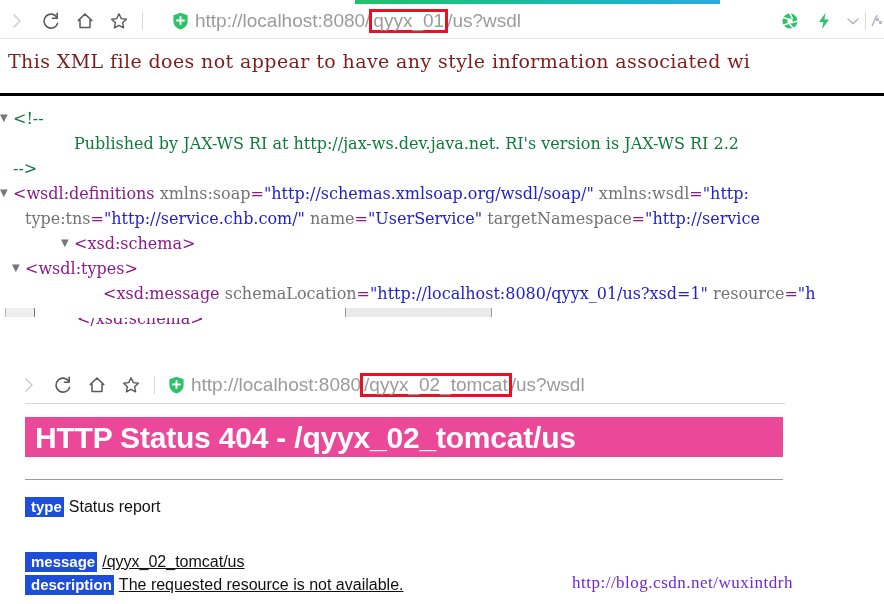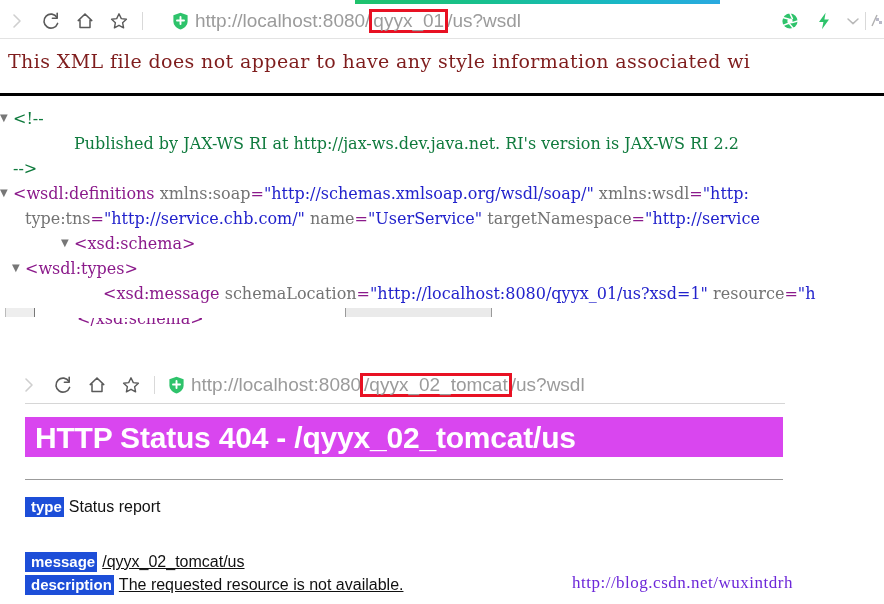--- a/index.html
+++ b/index.html
@@ -199,21 +199,21 @@
     background: #d6d6d6;
   }
 
   
   .t404-banner {
     position: absolute;
     top: 417px;
     left: 25px;
     width: 758px;
     height: 40px;
-    background: #d946ef;
+    background: #ec4899;
   }
   .t404-banner h1 {
     margin: 0;
     padding: 2px 0 0 10px;
     font-family: "Liberation Sans", sans-serif;
     font-size: 30px;
     font-weight: bold;
     color: #ffffff;
     line-height: 38px;
     letter-spacing: -0.2px;

